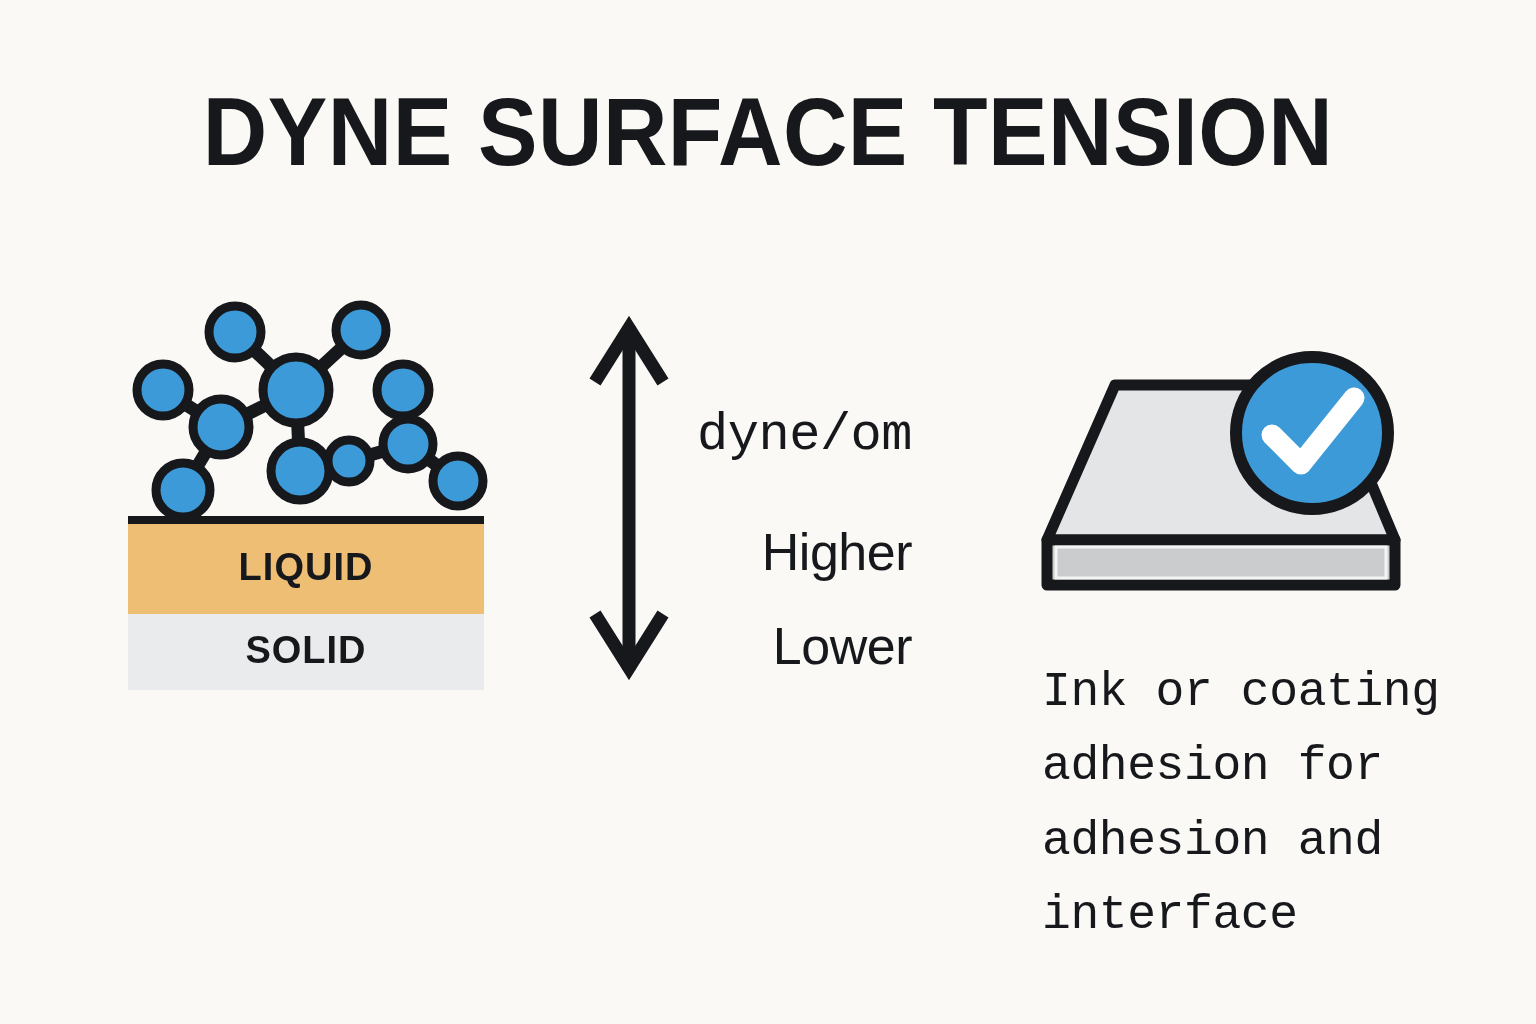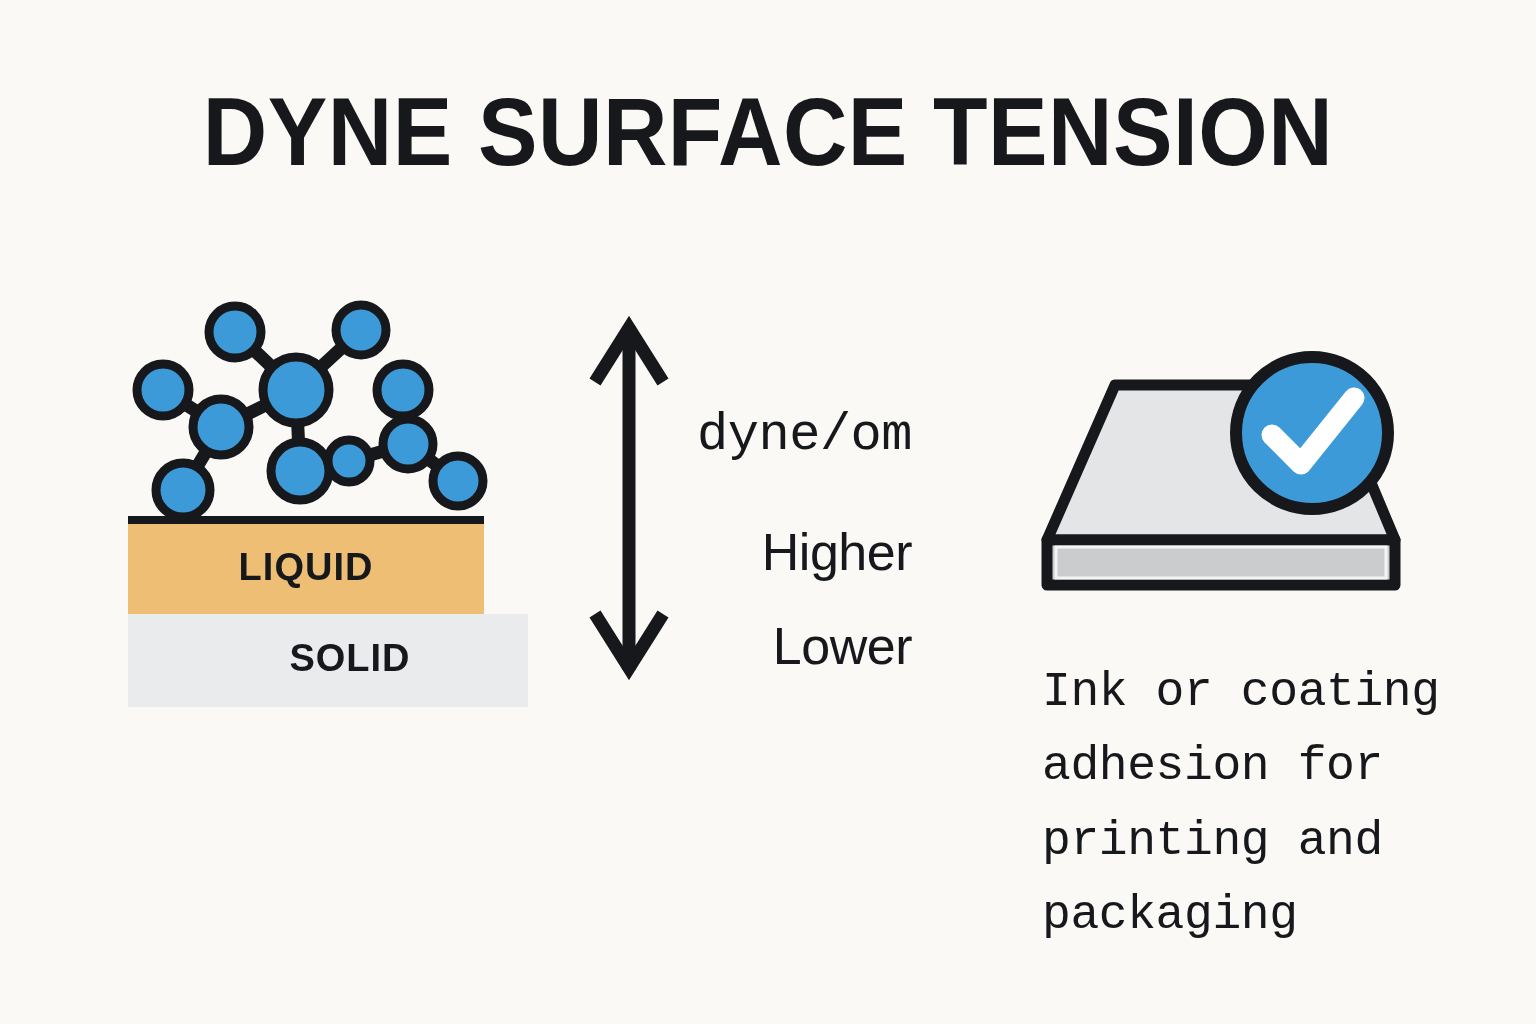--- a/index.html
+++ b/index.html
@@ -61,26 +61,25 @@
     background: #edbe73;
     display: flex;
     align-items: center;
     justify-content: center;
   }
   #solid-band {
     position: absolute;
     left: 0;
     top: 328px;
     width: 356px;
-    height: 93px;
+    height: 76px;
     background: #e9ebec;
     display: flex;
     align-items: center;
     justify-content: center;
-    padding-left: 44px;
   }
   #interface-line {
     position: absolute;
     left: 0;
     top: 230px;
     width: 356px;
     height: 9px;
     background: #16181c;
   }
   .band-label {
@@ -234,17 +233,17 @@
       <g>
         <circle cx="292" cy="93" r="76" fill="#3d9ad8" stroke="#16181c" stroke-width="12"></circle>
         <path d="M 252,95 L 281,124 L 334,58" fill="none" stroke="#ffffff" stroke-width="21" stroke-linecap="round" stroke-linejoin="round"></path>
       </g>
     </svg>
   </div>
 
   <div id="right-caption">
     <span class="cap-line">Ink or coating</span>
     <span class="cap-line">adhesion for</span>
-    <span class="cap-line">printing and</span>
-    <span class="cap-line">packaging</span>
+    <span class="cap-line">adhesion and</span>
+    <span class="cap-line">interface</span>
   </div>
 
 </div>
 
 </body></html>

